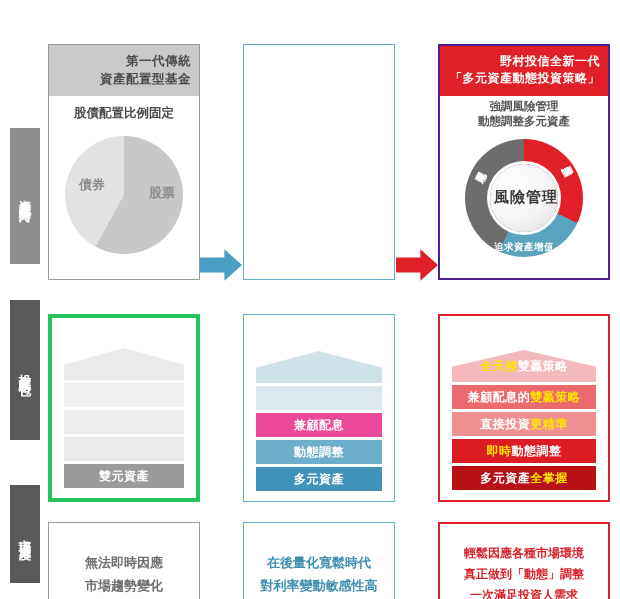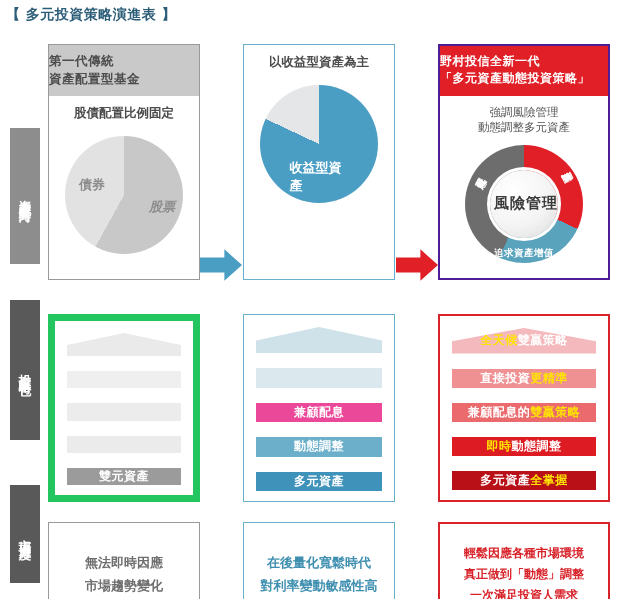--- a/index.html
+++ b/index.html
@@ -47,42 +47,42 @@
     position: absolute;
     background: #ffffff;
   }
   
   .card-top { top: 0; left: 0; right: 0; height: 236px; }
   #col1 .card-top { border: 1px solid #9a9a9a; }
   #col2 .card-top { border: 1px solid #67b0cc; }
   #col3 .card-top { border: 2px solid #4c1d95; }
 
   .card-head {
-    text-align: left;
+    text-align: right;
     font-size: 12.5px; font-weight: bold;
     line-height: 1.45;
-    padding: 7px 0 8px;
+    padding: 7px 8px 8px;
     letter-spacing: 0.5px;
   }
   #col1 .card-head { background: #c9c9c9; color: #4c4c4c; }
   #col2 .card-head { background: #55a7c6; color: #ffffff; }
   #col3 .card-head { background: #e01f26; color: #ffffff; font-size: 12px;}
 
   .card-sub {
     text-align: center;
     font-size: 12.5px; font-weight: bold;
     color: #4c4c4c;
     padding: 9px 0 4px;
     line-height: 1.35;
   }
-  #col3 .card-sub { font-size: 11.5px; font-weight: normal; color: #555; padding-top: 9px; }
+  #col3 .card-sub { font-size: 11.5px; font-weight: bold; color: #555; padding-top: 3px; }
 
   
   .card-mid { top: 270px; left: 0; right: 0; height: 188px; }
-  #col1 .card-mid { border: 7px solid #22c55e; }
+  #col1 .card-mid { border: 4px solid #22c55e; }
   #col2 .card-mid { border: 1px solid #67b0cc; }
   #col3 .card-mid { border: 2px solid #d8232a; }
 
   
   .card-bot { top: 478px; left: 0; right: 0; height: 105px;
               display:flex; align-items:center; justify-content:center; }
   #col1 .card-bot { border: 1px solid #9a9a9a; }
   #col2 .card-bot { border: 1px solid #67b0cc; }
   #col3 .card-bot { border: 2px solid #d8232a; }
   .bot-text { text-align:center; font-size: 13px; font-weight: bold; line-height: 1.75; }
@@ -112,21 +112,21 @@
   .ring-label {
     position:absolute; font-size: 10.5px; font-weight: bold; color:#ffffff;
     white-space: nowrap; letter-spacing: 1px;
   }
   .rl-gray { left: -2px; top: 33px; transform: rotate(-62deg); writing-mode: vertical-rl; text-orientation: upright; font-size:9.5px; letter-spacing:0px;}
   .rl-red  { right: -2px; top: 26px; transform: rotate(62deg); writing-mode: vertical-rl; text-orientation: upright; font-size:9.5px; letter-spacing:0px;}
   .rl-blue { left: 50%; transform: translateX(-50%); bottom: 3px; font-size: 9.5px; letter-spacing:0.5px;text-align:center;}
 
   
   .pyr { position:absolute; left: 12px; right: 12px; top: 12px; bottom: 10px;
-         display:flex; flex-direction:column; justify-content:flex-end; gap: 15px; }
+         display:flex; flex-direction:column; justify-content:flex-end; gap: 3px; }
   .bar {
     height: 24px; display:flex; align-items:center; justify-content:center;
     font-size: 12px; font-weight: bold; color: #ffffff; letter-spacing: 0.5px;
   }
   .bar.roofbar { height: 32px; clip-path: polygon(50% 0, 100% 52%, 100% 100%, 0 100%, 0 52%); }
   .bar .hl { color: #ffe400; }
 
   
   .arrow { position:absolute; top: 248px; width: 42px; height: 34px; }
   .arrow .shape {
@@ -134,21 +134,20 @@
     clip-path: polygon(0 28%, 58% 28%, 58% 4%, 100% 50%, 58% 96%, 58% 72%, 0 72%);
   }
   #arrow1 { left: 200px; }
   #arrow2 { left: 396px; }
 </style>
 </head>
 <body>
 
 <div id="page">
 
-  <div class="page-title">【 多元投資策略演進表 】</div>
 
   <div class="row-label" id="label-asset">
     <span>資產配置方向</span>
   </div>
   <div class="row-label dark" id="label-strat">
     <span>投資策略特色</span>
   </div>
   <div class="row-label dark" id="label-market">
     <span>市場適應度</span>
   </div>
@@ -159,21 +158,21 @@
   <div class="arrow" id="arrow2">
     <div class="shape" id="arrow2-shape" style="background: rgb(224, 31, 38);"></div>
   </div>
 
   <div class="col" id="col1">
     <div class="card card-top">
       <div class="card-head">第一代傳統<br>資產配置型基金</div>
       <div class="card-sub">股債配置比例固定</div>
       <div class="pie-wrap">
         <div class="pie" id="pie1" style="background: conic-gradient(rgb(200, 200, 200) 0deg, rgb(200, 200, 200) 208.8deg, rgb(226, 226, 226) 208.8deg, rgb(226, 226, 226) 360deg);">
-          <span class="pie-label" id="pie1-lab-a" style="right: 8px; top: 62px; color: rgb(140, 140, 140); font-style: italic;">股票</span>
+          <span class="pie-label" id="pie1-lab-a" style="right: 8px; top: 48px; color: rgb(140, 140, 140);">股票</span>
           <span class="pie-label" id="pie1-lab-b" style="left: 14px; top: 40px; color: rgb(140, 140, 140);">債券</span>
         </div>
       </div>
     </div>
     <div class="card card-mid">
       <div class="pyr" id="pyr1">
           <div class="bar roofbar" style="background: rgb(234, 234, 234);"></div>
           <div class="bar" style="background: rgb(239, 239, 239);"></div>
           <div class="bar" style="background: rgb(236, 236, 236);"></div>
           <div class="bar" style="background: rgb(235, 235, 235);"></div>
@@ -182,26 +181,20 @@
           </div>
         </div>
     </div>
     <div class="card card-bot">
       <div class="bot-text">無法即時因應<br>市場趨勢變化</div>
     </div>
   </div>
 
   <div class="col" id="col2">
     <div class="card card-top">
-      <div class="card-sub">以收益型資產為主</div>
-      <div class="pie-wrap">
-        <div class="pie" id="pie2" style="background: conic-gradient(rgb(74, 158, 196) 0deg, rgb(74, 158, 196) 295.2deg, rgb(228, 230, 231) 295.2deg, rgb(228, 230, 231) 360deg);">
-          <span class="pie-label" id="pie2-lab-a" style="left: 50%; transform: translateX(-50%); top: 74px; color: rgb(255, 255, 255);">收益型資產</span>
-        </div>
-      </div>
     </div>
     <div class="card card-mid">
       <div class="pyr" id="pyr2">
           <div class="bar roofbar" style="background: rgb(207, 226, 234);"></div>
           <div class="bar" style="background: rgb(219, 233, 239);"></div>
           <div class="bar" style="background: #ec4899;">
             <span>兼顧配息</span>
           </div>
           <div class="bar" style="background: rgb(107, 175, 202);">
             <span>動態調整</span>
@@ -230,28 +223,28 @@
           </div>
         </div>
       </div>
     </div>
     <div class="card card-mid">
       <div class="pyr" id="pyr3">
           <div class="bar roofbar" style="background: rgb(244, 185, 188);">
             <span class="hl">全天候</span>
             <span>雙贏策略</span>
           </div>
+          <div class="bar" style="background: rgb(234, 106, 110);">
+            <span>兼顧配息的</span>
+            <span class="hl">雙贏策略</span>
+          </div>
           <div class="bar" style="background: rgb(239, 144, 147);">
             <span>直接投資</span>
             <span class="hl">更精準</span>
           </div>
-          <div class="bar" style="background: rgb(234, 106, 110);">
-            <span>兼顧配息的</span>
-            <span class="hl">雙贏策略</span>
-          </div>
           <div class="bar" style="background: rgb(221, 27, 34);">
             <span class="hl">即時</span>
             <span>動態調整</span>
           </div>
           <div class="bar" style="background: rgb(184, 16, 22);">
             <span>多元資產</span>
             <span class="hl">全掌握</span>
           </div>
         </div>
     </div>

